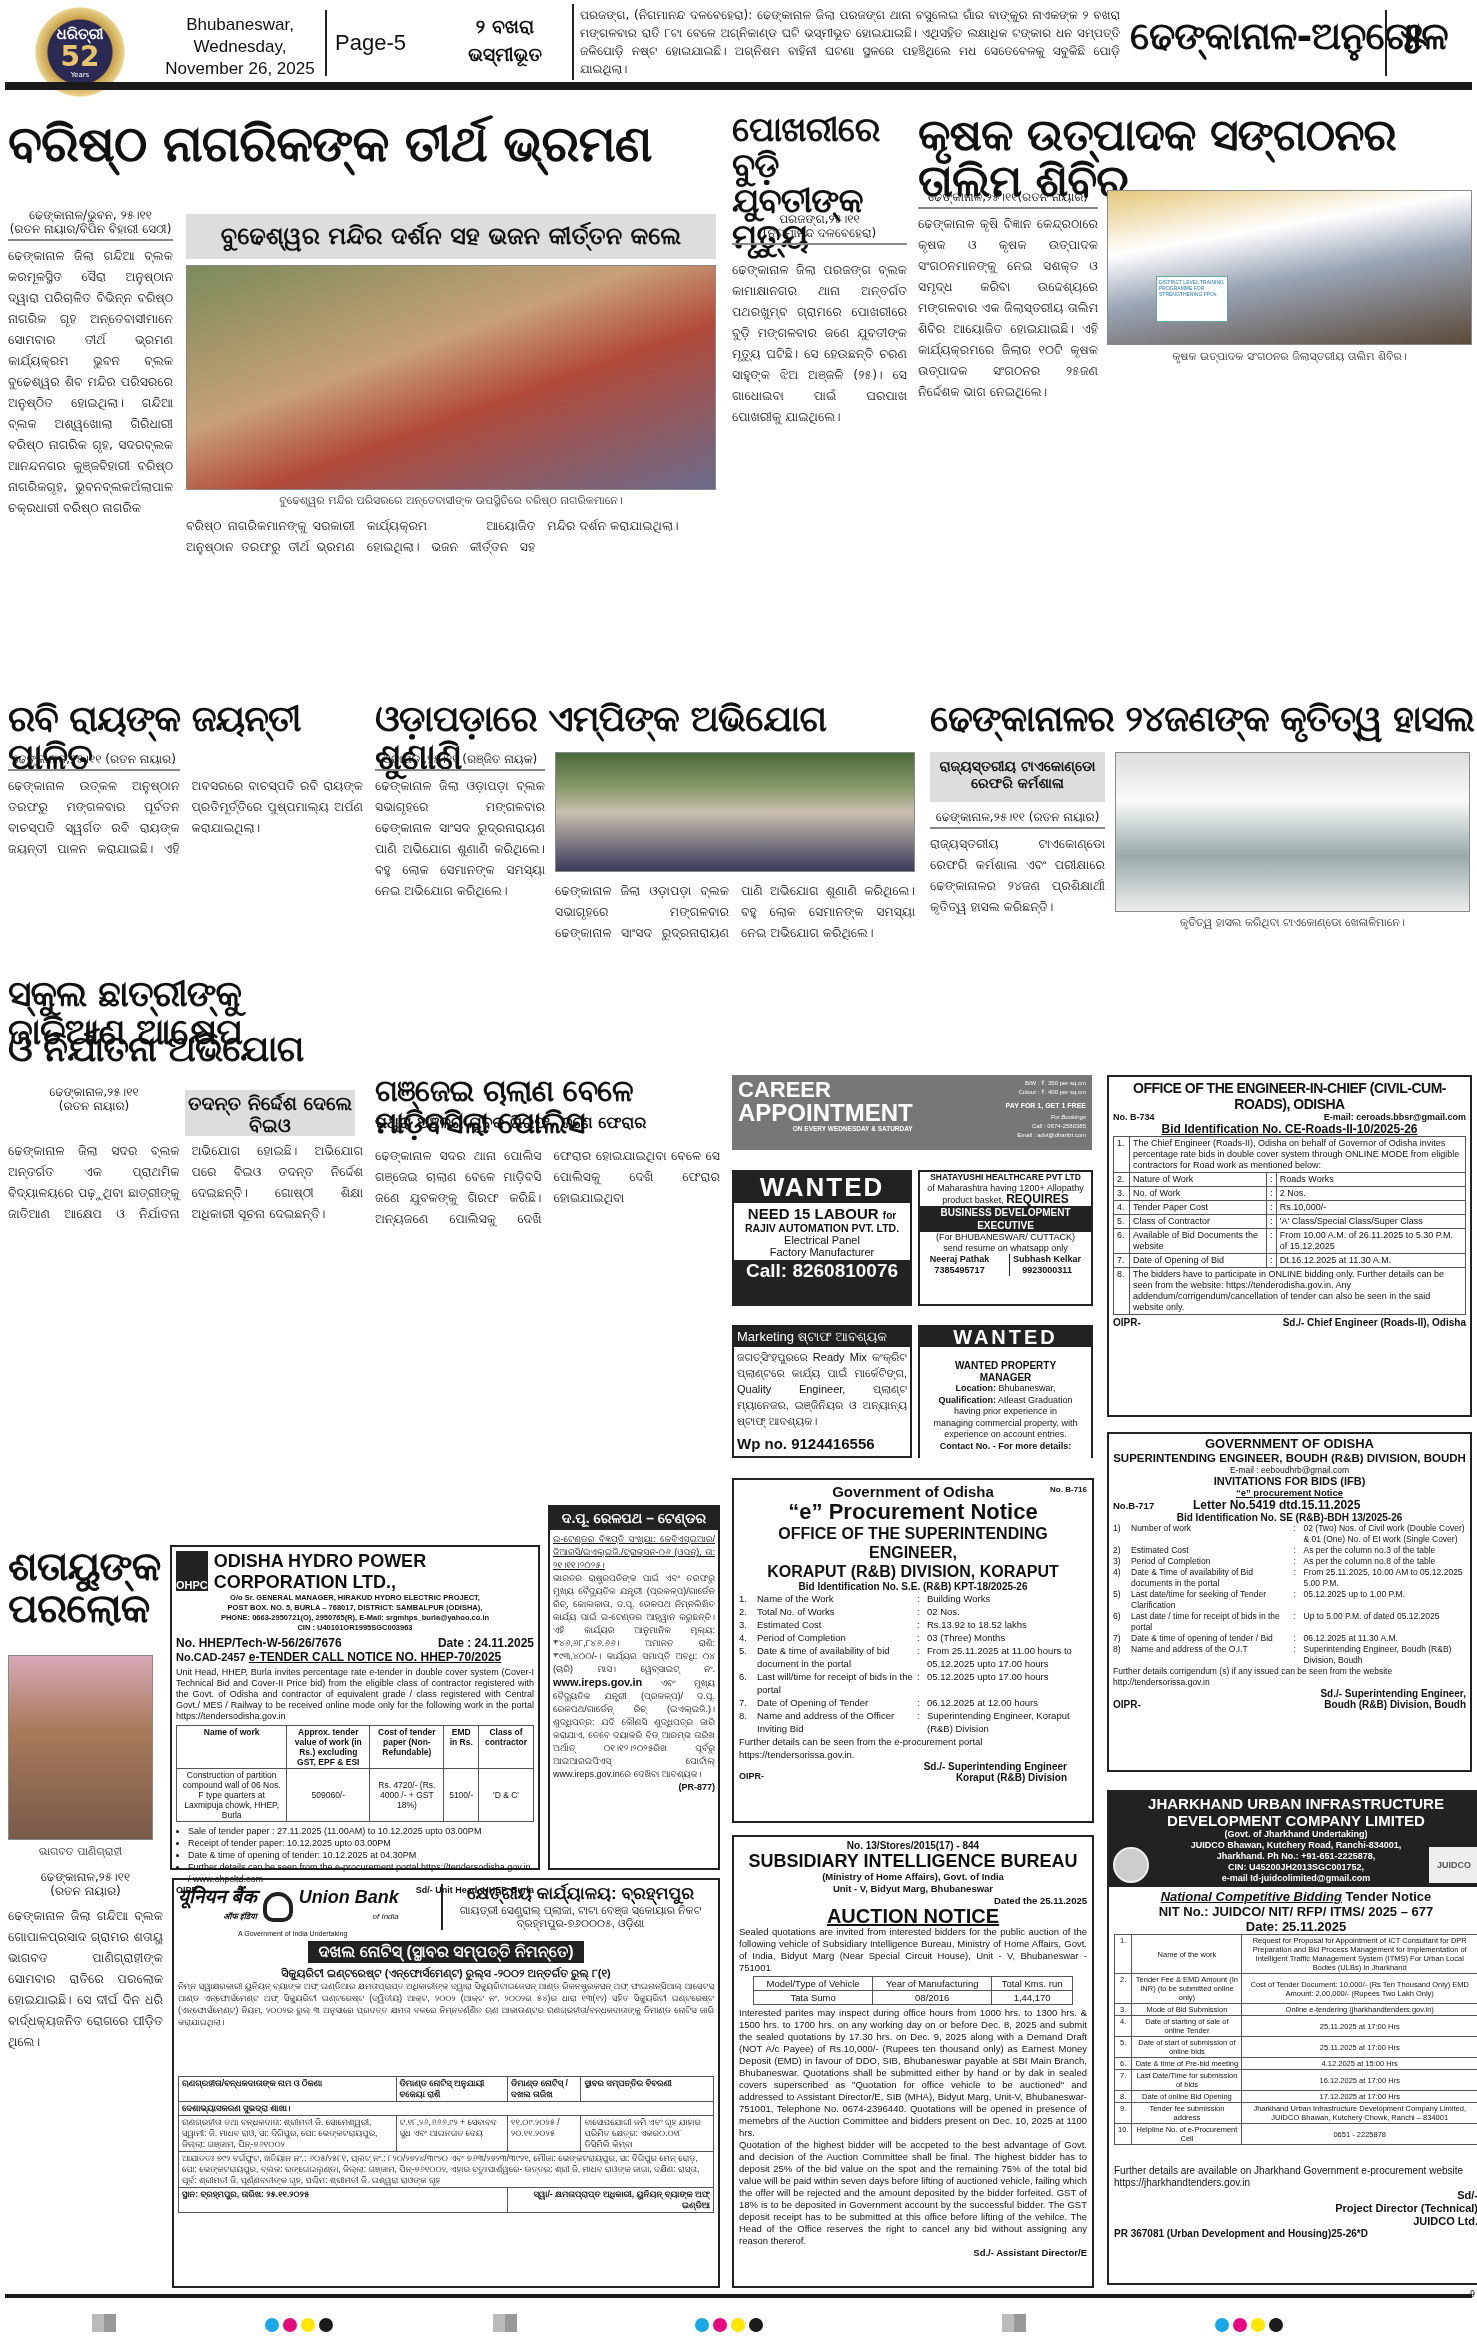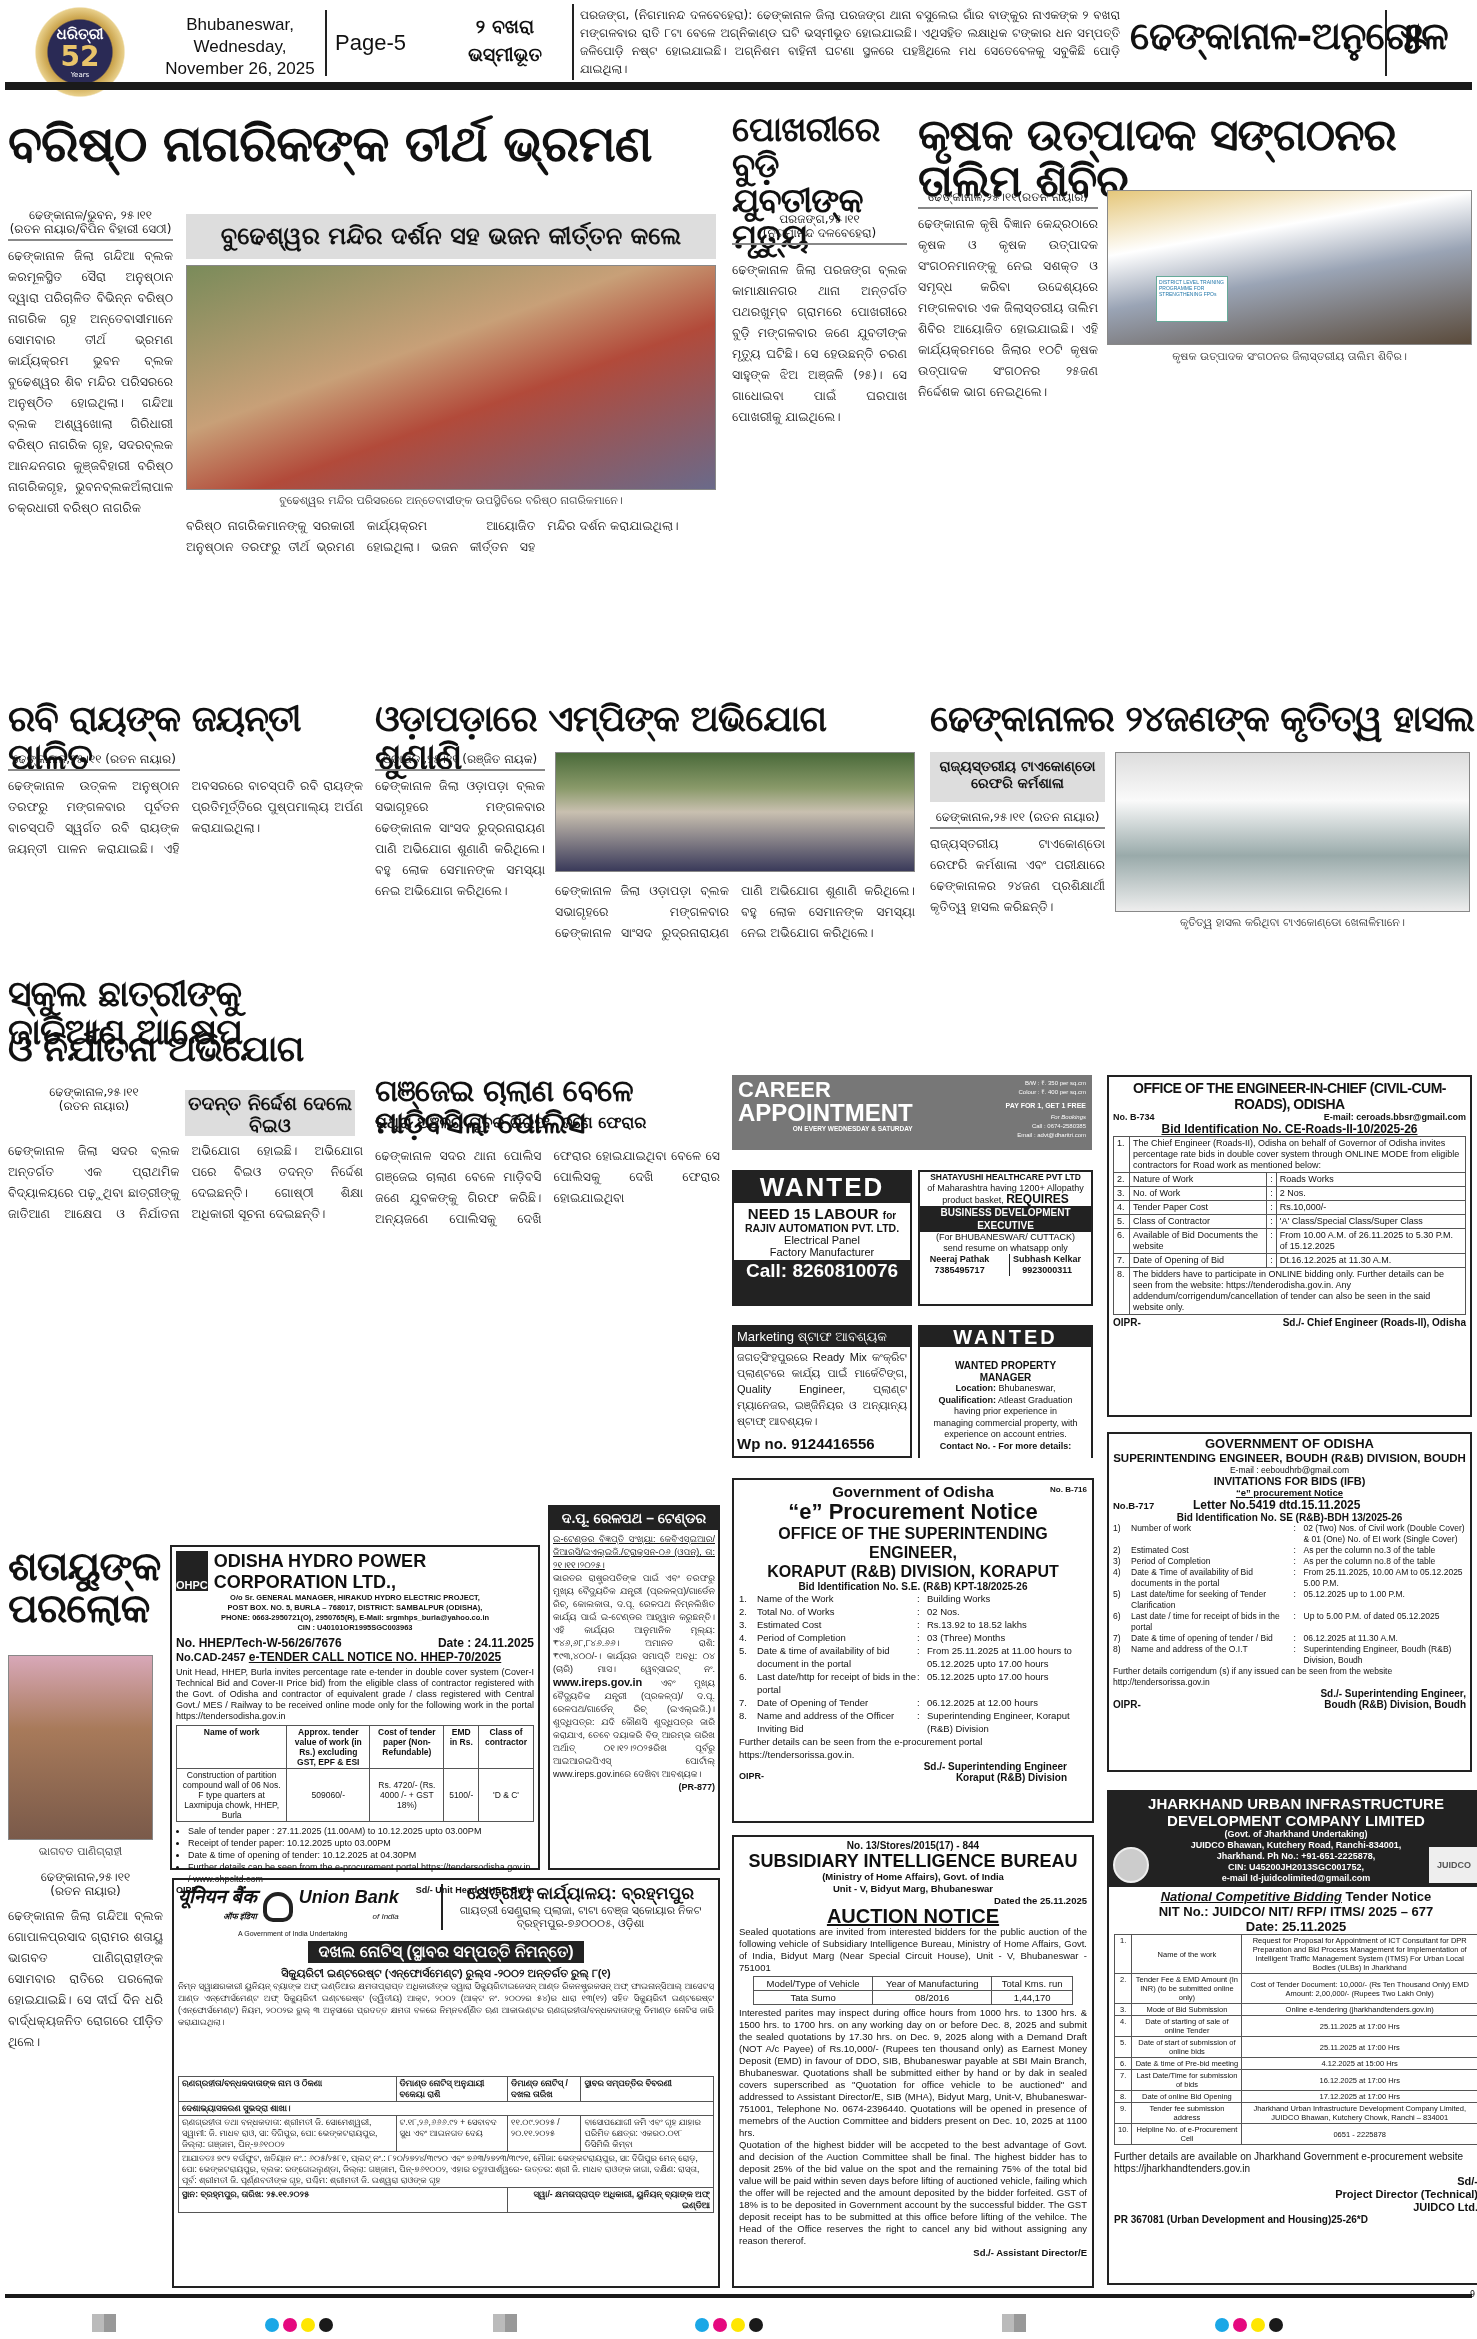--- a/index.html
+++ b/index.html
@@ -468,21 +468,21 @@
       <span>Rs.13.92 to 18.52 lakhs</span>
       <span>4.</span>
       <span>Period of Completion</span>
       <span>:</span>
       <span>03 (Three) Months</span>
       <span>5.</span>
       <span>Date &amp; time of availability of bid document in the portal</span>
       <span>:</span>
       <span>From 25.11.2025 at 11.00 hours to 05.12.2025 upto 17.00 hours</span>
       <span>6.</span>
-      <span>Last date/http for receipt of bids in the portal</span>
+      <span>Last will/time for receipt of bids in the portal</span>
       <span>:</span>
       <span>05.12.2025 upto 17.00 hours</span>
       <span>7.</span>
       <span>Date of Opening of Tender</span>
       <span>:</span>
       <span>06.12.2025 at 12.00 hours</span>
       <span>8.</span>
       <span>Name and address of the Officer Inviting Bid</span>
       <span>:</span>
       <span>Superintending Engineer, Koraput (R&amp;B) Division</span>
@@ -589,21 +589,21 @@
             <td style="width: 110px; vertical-align: middle;">Tender fee submission address</td>
             <td style="vertical-align: middle;">Jharkhand Urban Infrastructure Development Company Limited, JUIDCO Bhawan, Kutchery Chowk, Ranchi – 834001</td>
           </tr>
           <tr>
             <td style="width: 16px;">10.</td>
             <td style="width: 110px; vertical-align: middle;">Helpline No. of e-Procurement Cell</td>
             <td style="vertical-align: middle;">0651 - 2225878</td>
           </tr>
         </tbody>
       </table>
-    <div style="font-size:10px;line-height:12px;margin-top:6px">Further details are available on Jharkhand Government e-procurement website https://jharkhandtenders.gov.in</div>
+    <div style="font-size:10px;line-height:12px;margin-top:20px">Further details are available on Jharkhand Government e-procurement website https://jharkhandtenders.gov.in</div>
     <div style="text-align:right;font-weight:bold;font-size:11px;line-height:13px">
       <div>Sd/-</div>
       <div>Project Director (Technical)</div>
       <div>JUIDCO Ltd.</div>
     </div>
     <div style="font-weight:bold;font-size:10px">PR 367081 (Urban Development and Housing)25-26*D</div>
   </div>
 </div>
 
 <div class="bottom-rule"></div>

